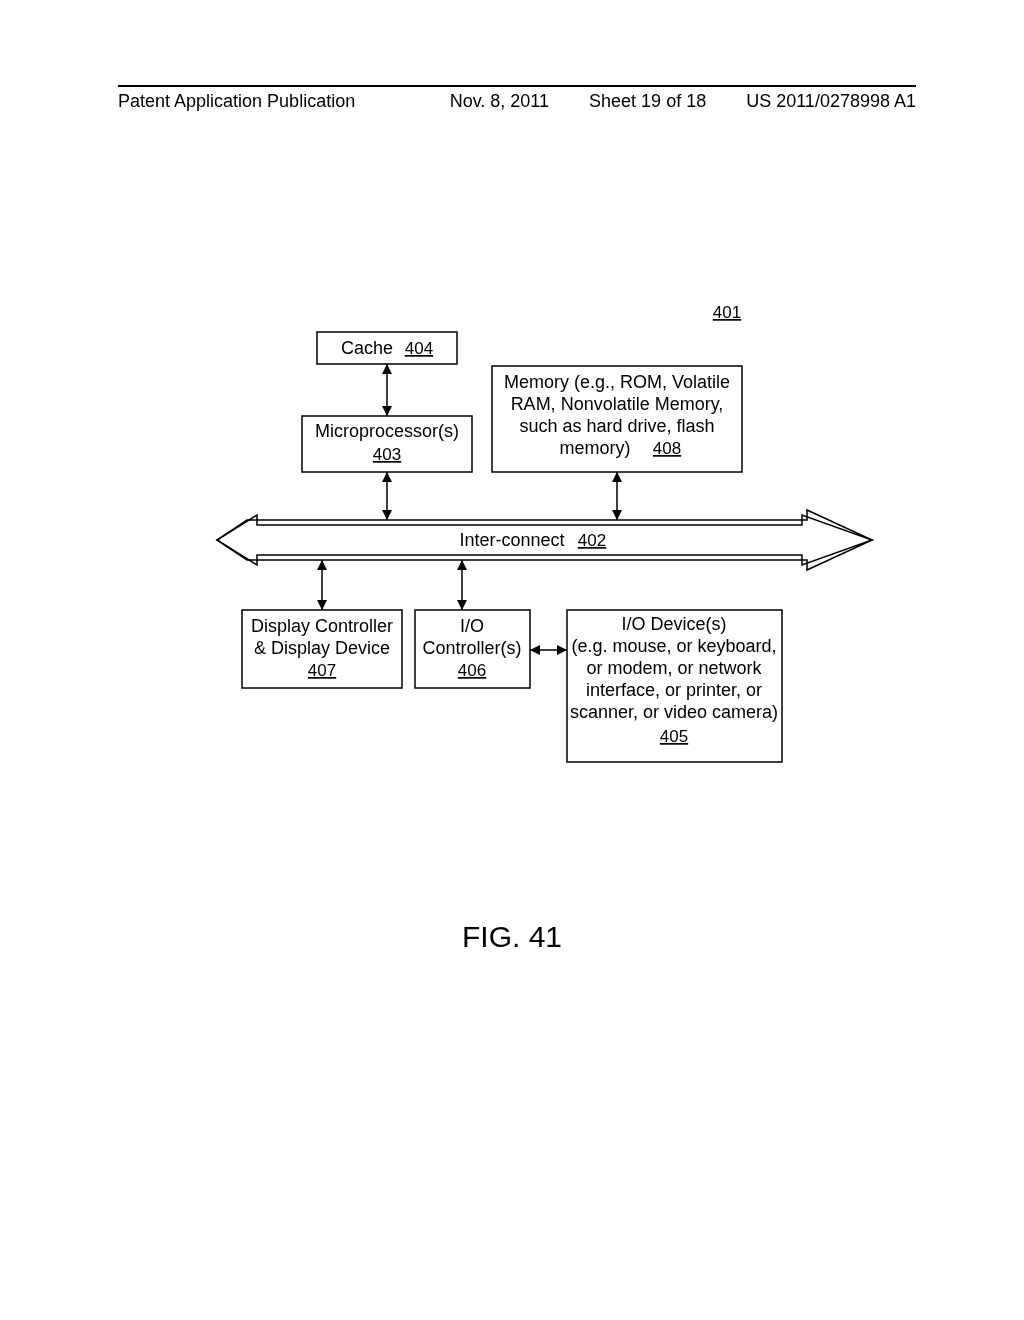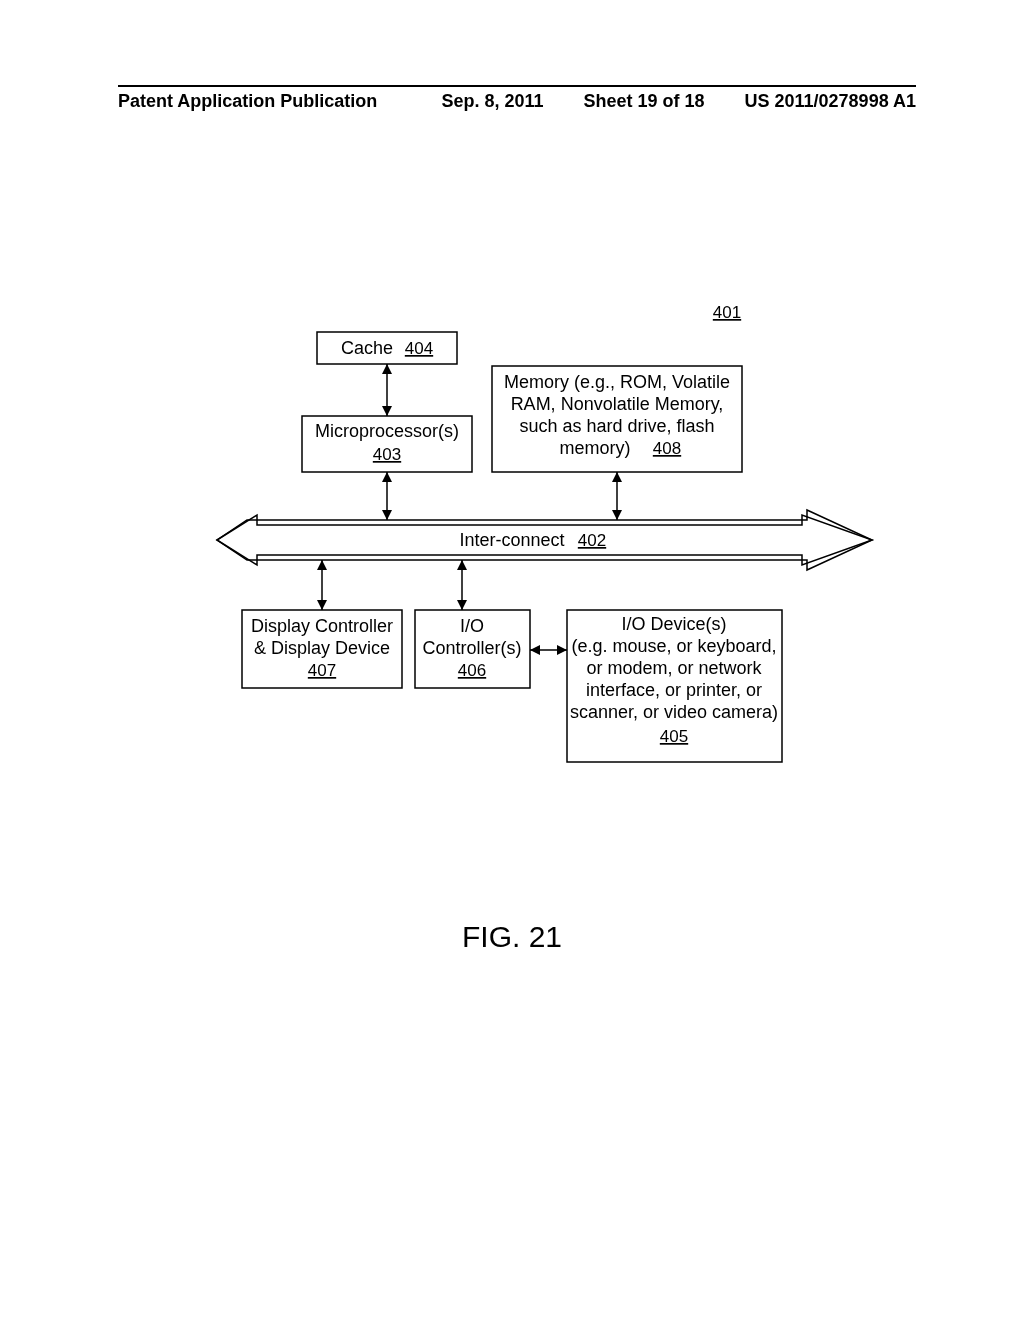--- a/index.html
+++ b/index.html
@@ -17,21 +17,21 @@
   }
   .hdr {
     position: absolute;
     top: 85px;
     left: 118px;
     right: 108px;
     border-top: 2px solid #000;
     padding-top: 4px;
     display: flex;
     font-size: 18px;
-    font-weight: bold;
+    font-weight: normal;
   }
   .hdr .left { flex: 1; }
   .hdr .mid  { flex: 0 0 auto; margin-right: 40px; }
   .hdr .right{ flex: 0 0 auto; }
   .diagram {
     position: absolute;
     top: 310px;
     left: 247px;
     width: 640px;
     height: 520px;
@@ -64,21 +64,21 @@
   .line { stroke:#000; stroke-width:1.5; fill:none; }
   .arrowhead { fill:#000; }
 </style>
 </head>
 <body>
 
 <div class="page">
 
   <div class="hdr">
     <span class="left">Patent Application Publication</span>
-    <span class="mid">Sep. 8, 2011</span>
+    <span class="mid">Nov. 8, 2011</span>
     <span class="mid">Sheet 19 of 18</span>
     <span class="right">US 2011/0278998 A1</span>
   </div>
 
   <div class="diagram">
     <svg width="640" height="520">
 
       <text class="ref" x="480" y="8">401</text>
 
       <rect class="box" x="70" y="22" width="140" height="32"></rect>
@@ -143,14 +143,14 @@
       <text class="txt" x="427" y="320">I/O Device(s)</text>
       <text class="txt" x="427" y="342">(e.g. mouse, or keyboard,</text>
       <text class="txt" x="427" y="364">or modem, or network</text>
       <text class="txt" x="427" y="386">interface, or printer, or</text>
       <text class="txt" x="427" y="408">scanner, or video camera)</text>
       <text class="ref" x="427" y="432">405</text>
 
     </svg>
   </div>
 
-  <div class="figcap">FIG. 21</div>
+  <div class="figcap">FIG. 41</div>
 </div>
 
 </body></html>

